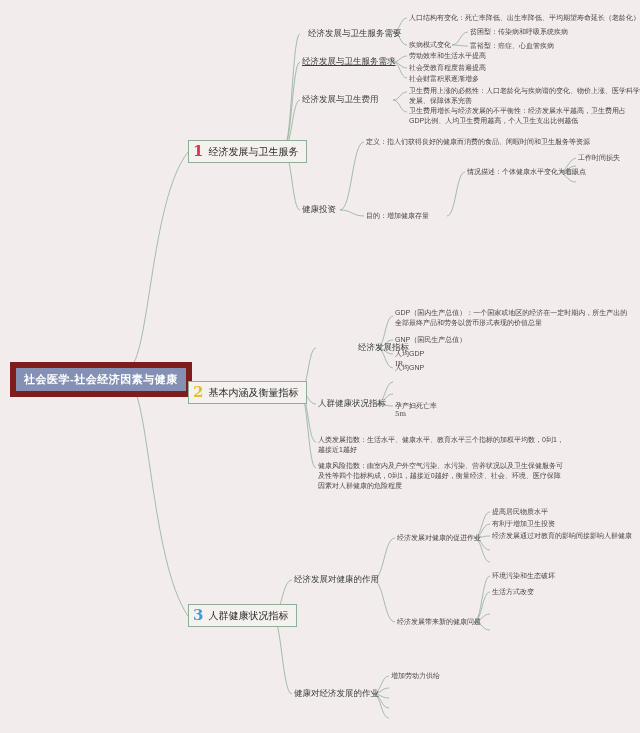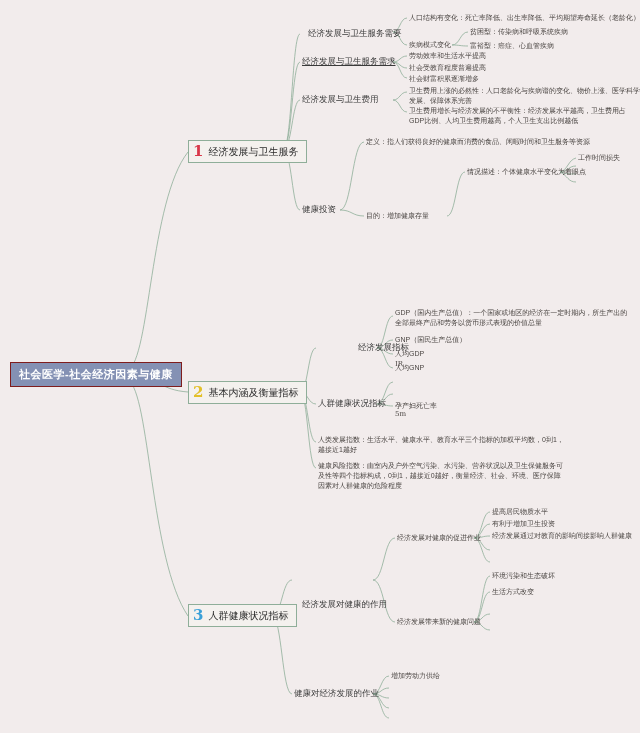--- a/index.html
+++ b/index.html
@@ -12,21 +12,21 @@
   }
   #canvas{position:absolute;inset:0;width:640px;height:733px;}
   svg.lines{position:absolute;left:0;top:0;width:640px;height:733px;pointer-events:none;}
   svg.lines path{fill:none;stroke:#8fae99;stroke-width:0.8;}
 
   .node{position:absolute;white-space:nowrap;}
 
   
   .root{
     background:#8491b4;
-    border:1px solid #7f1d1d;
+    border:6px solid #7f1d1d;
     color:#ffffff;
     font-size:11px;
     font-weight:bold;
     padding:4px 8px;
     letter-spacing:0.5px;
   }
 
   
   .lvl1{
     background:#f4f1ee;
@@ -189,21 +189,21 @@
   <div class="node leaf" style="left:395px;top:401px;">孕产妇死亡率</div>
 
   <div class="node leaf wrap w3" style="left:318px;top:435px;">人类发展指数：生活水平、健康水平、教育水平三个指标的加权平均数，0到1，越接近1越好</div>
   <div class="node leaf wrap w3" style="left:318px;top:461px;">健康风险指数：由室内及户外空气污染、水污染、营养状况以及卫生保健服务可及性等四个指标构成，0到1，越接近0越好，衡量经济、社会、环境、医疗保障因素对人群健康的危险程度</div>
 
   <div class="node lvl1" style="left:188px;top:604px;">
     <span class="badge b3">3</span>
     <span>人群健康状况指标</span>
   </div>
 
-  <div class="node lvl2" style="left:294px;top:599px;margin-left:8px;">经济发展对健康的作用</div>
+  <div class="node lvl2" style="left:294px;top:574px;">经济发展对健康的作用</div>
   <div class="node lvl2" style="left:294px;top:688px;">健康对经济发展的作业</div>
 
   <div class="node leaf" style="left:397px;top:533px;">经济发展对健康的促进作业</div>
   <div class="node leaf" style="left:492px;top:507px;">提高居民物质水平</div>
   <div class="node leaf" style="left:492px;top:519px;">有利于增加卫生投资</div>
   <div class="node leaf" style="left:492px;top:531px;">经济发展通过对教育的影响间接影响人群健康</div>
 
   <div class="node leaf" style="left:397px;top:617px;">经济发展带来新的健康问题</div>
   <div class="node leaf" style="left:492px;top:571px;">环境污染和生态破坏</div>
   <div class="node leaf" style="left:492px;top:587px;">生活方式改变</div>

